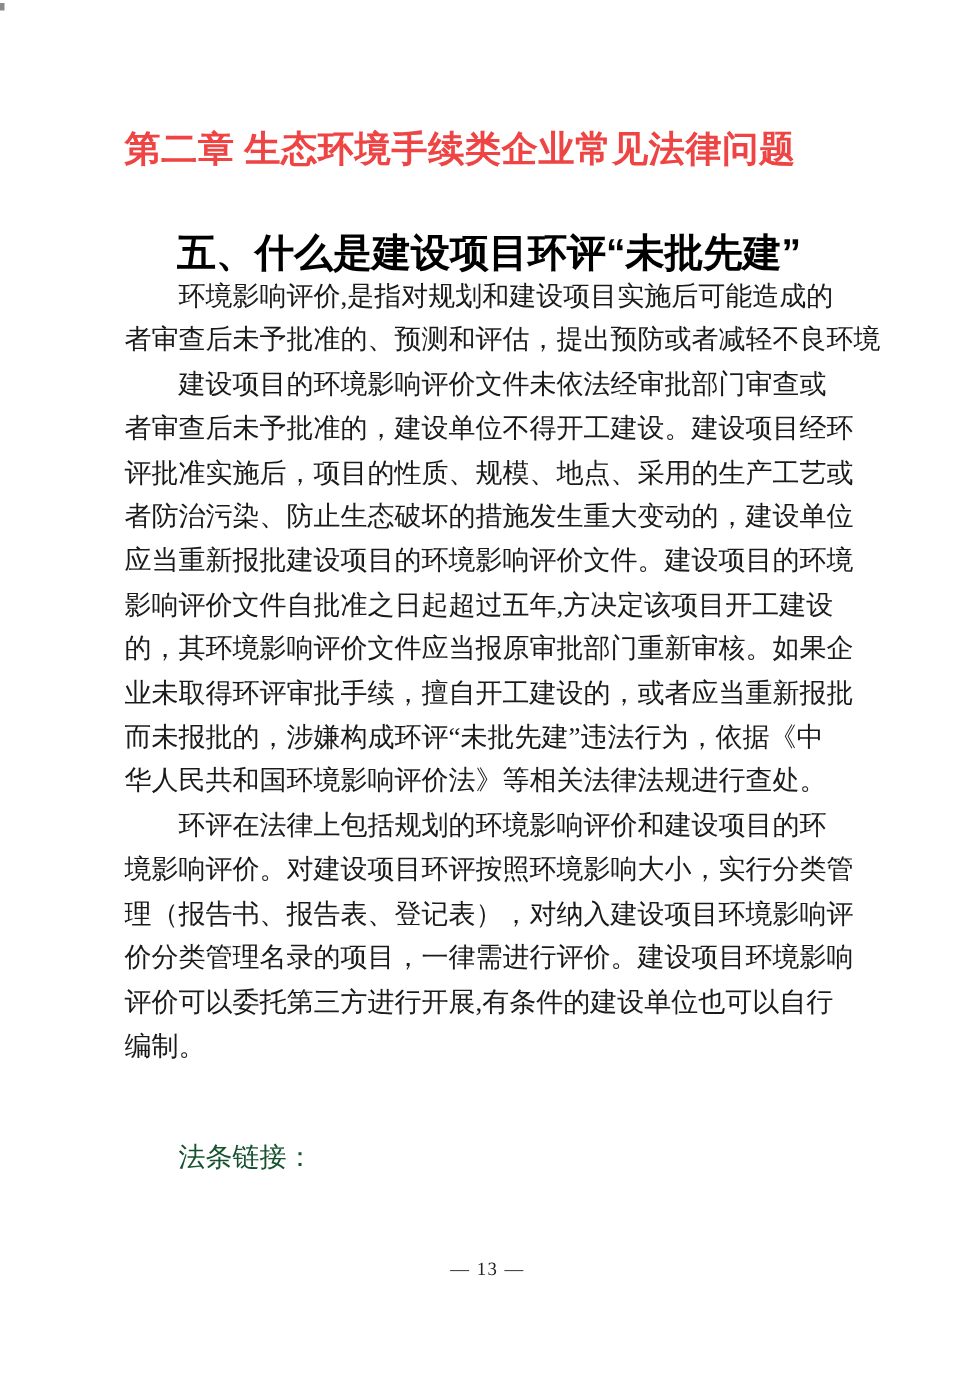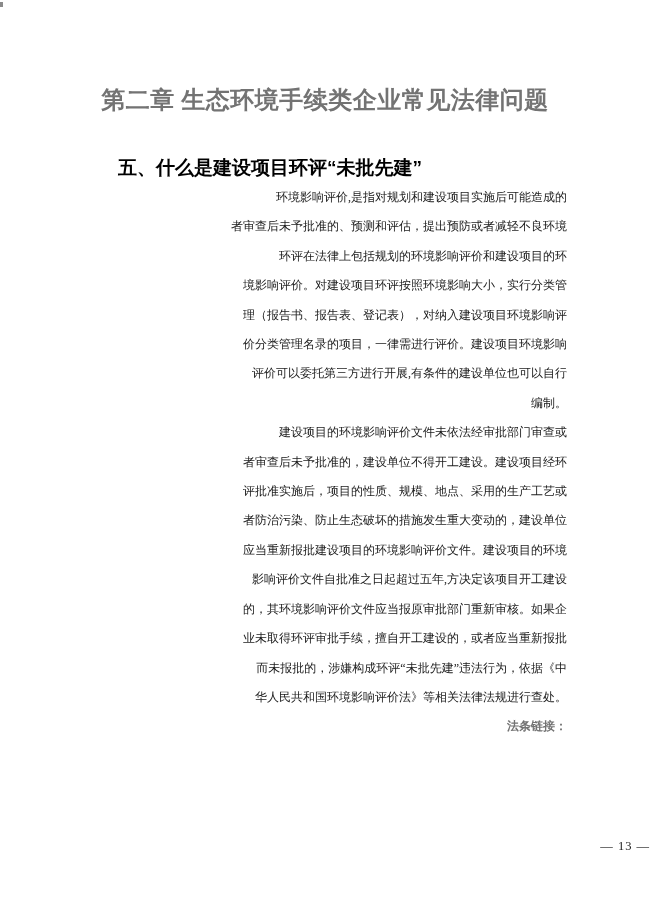--- a/index.html
+++ b/index.html
@@ -10,50 +10,50 @@
     overflow:hidden;
     font-family:"Liberation Serif","DejaVu Serif",serif;
     color:#1a1a1a;
   }
   .content { padding:84px 83px 0 83px; }
   .chapter-title {
     margin:0;
     font-family:"Liberation Serif","DejaVu Serif",serif;
     font-weight:bold;
     font-size:24px; line-height:32px;
-    text-align:center;
+    text-align:left;
     letter-spacing:0.5px;
-    color:#737373;
+    color:#ef4444;
   }
   .section-heading {
     margin:37px 0 0 0;
     font-family:"Liberation Sans","DejaVu Sans",sans-serif;
     font-weight:bold;
-    font-size:19px; line-height:30px;
+    font-size:26px; line-height:30px;
     text-indent:35px;
     color:#000000;
     white-space:nowrap;
   }
   .para { margin:0; }
   .ln {
-    font-size:12px; line-height:29.4px;
+    font-size:18px; line-height:29.4px;
     white-space:nowrap;
     color:#1a1a1a;
-    text-align:right;
   }
   .ind { text-indent:36px; }
   .law-head {
     font-family:"Liberation Sans","DejaVu Sans",sans-serif;
-    font-weight:bold;
-    color:#737373;
+    font-weight:normal;
+    color:#14532d;
+    margin-top:45px;
   }
   .page-footer {
     position:absolute;
     top:838px; left:0; right:0;
-    text-align:right;
+    text-align:center;
     font-size:12.5px; line-height:16px;
     color:#222222;
     letter-spacing:1px;
   }
   .speck {
     position:absolute; left:0; top:2px;
     width:3px; height:5px;
     background:#8a8a8a;
   }
 </style>
@@ -68,40 +68,40 @@
     <h1 class="chapter-title">第二章 生态环境手续类企业常见法律问题</h1>
 
     <h2 class="section-heading">五、什么是建设项目环评“未批先建”</h2>
 
     <div class="para">
       <div class="ln ind">环境影响评价,是指对规划和建设项目实施后可能造成的</div>
       <div class="ln">者审查后未予批准的、预测和评估，提出预防或者减轻不良环境</div>
     </div>
 
     <div class="para">
-      <div class="ln ind">环评在法律上包括规划的环境影响评价和建设项目的环</div>
-      <div class="ln">境影响评价。对建设项目环评按照环境影响大小，实行分类管</div>
-      <div class="ln">理（报告书、报告表、登记表），对纳入建设项目环境影响评</div>
-      <div class="ln">价分类管理名录的项目，一律需进行评价。建设项目环境影响</div>
-      <div class="ln">评价可以委托第三方进行开展,有条件的建设单位也可以自行</div>
-      <div class="ln">编制。</div>
-    </div>
-
-    <div class="para">
       <div class="ln ind">建设项目的环境影响评价文件未依法经审批部门审查或</div>
       <div class="ln">者审查后未予批准的，建设单位不得开工建设。建设项目经环</div>
       <div class="ln">评批准实施后，项目的性质、规模、地点、采用的生产工艺或</div>
       <div class="ln">者防治污染、防止生态破坏的措施发生重大变动的，建设单位</div>
       <div class="ln">应当重新报批建设项目的环境影响评价文件。建设项目的环境</div>
       <div class="ln">影响评价文件自批准之日起超过五年,方决定该项目开工建设</div>
       <div class="ln">的，其环境影响评价文件应当报原审批部门重新审核。如果企</div>
       <div class="ln">业未取得环评审批手续，擅自开工建设的，或者应当重新报批</div>
       <div class="ln">而未报批的，涉嫌构成环评“未批先建”违法行为，依据《中</div>
       <div class="ln">华人民共和国环境影响评价法》等相关法律法规进行查处。</div>
     </div>
 
+    <div class="para">
+      <div class="ln ind">环评在法律上包括规划的环境影响评价和建设项目的环</div>
+      <div class="ln">境影响评价。对建设项目环评按照环境影响大小，实行分类管</div>
+      <div class="ln">理（报告书、报告表、登记表），对纳入建设项目环境影响评</div>
+      <div class="ln">价分类管理名录的项目，一律需进行评价。建设项目环境影响</div>
+      <div class="ln">评价可以委托第三方进行开展,有条件的建设单位也可以自行</div>
+      <div class="ln">编制。</div>
+    </div>
+
     <div class="ln ind law-head">法条链接：</div>
 
 
   </div>
 
   <div class="page-footer">— 13 —</div>
 </div>
 
 </body></html>

